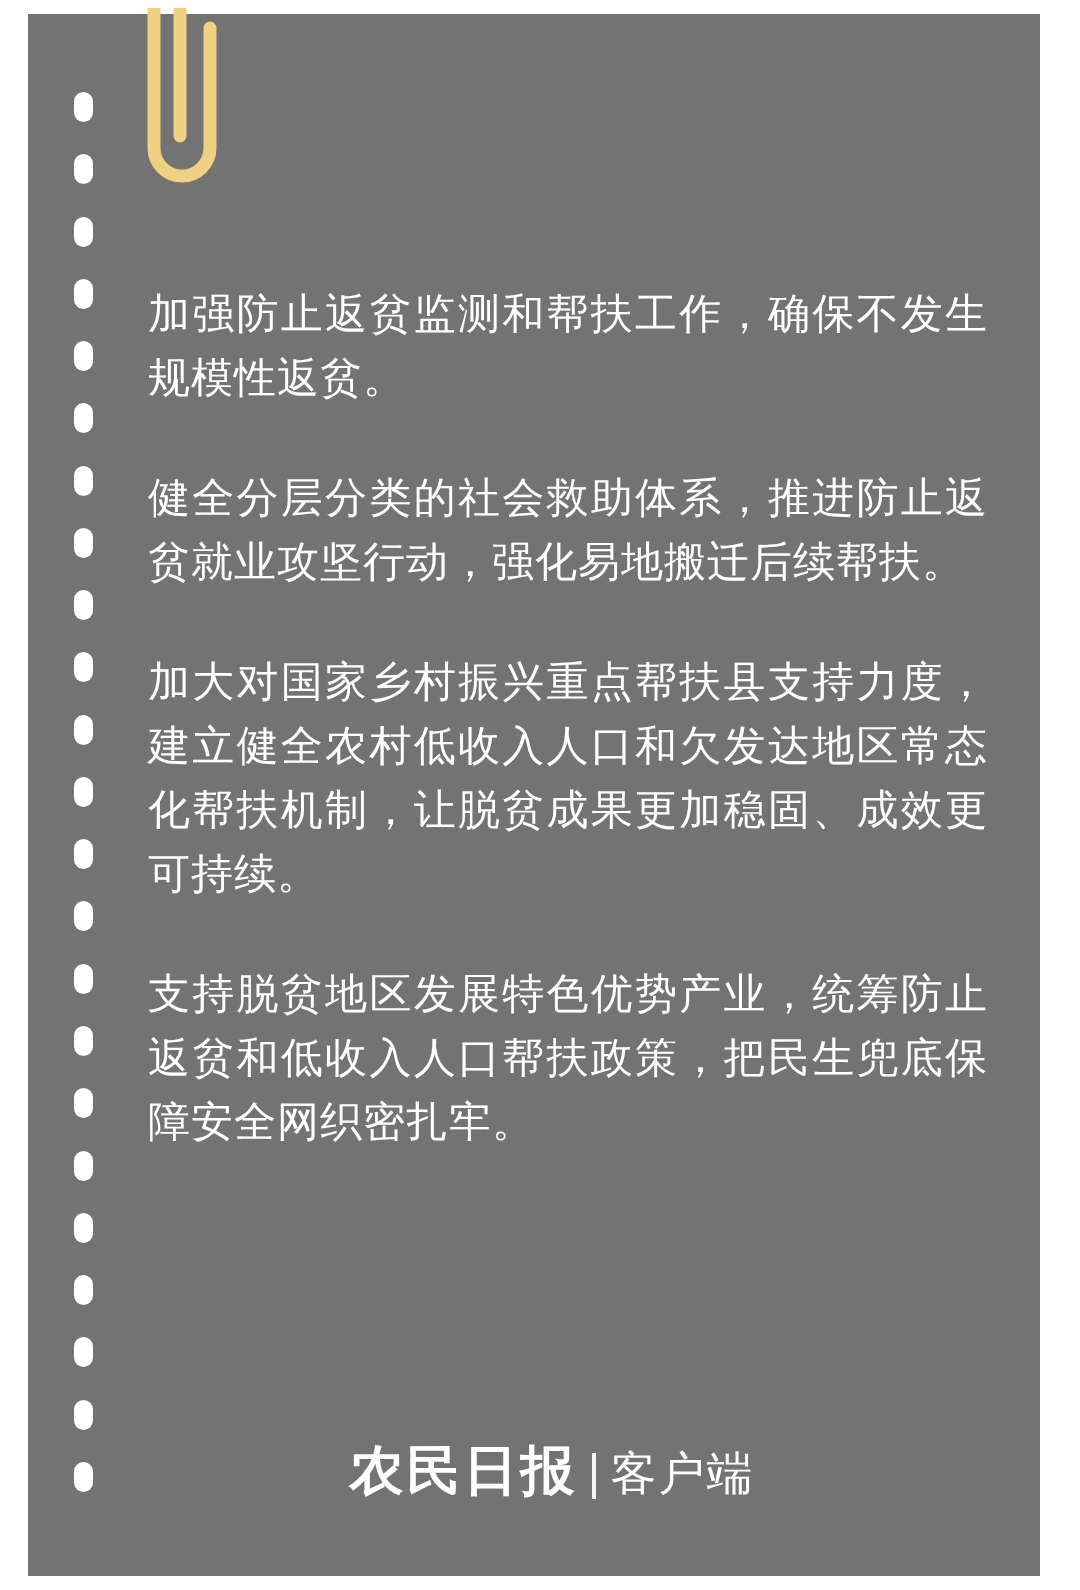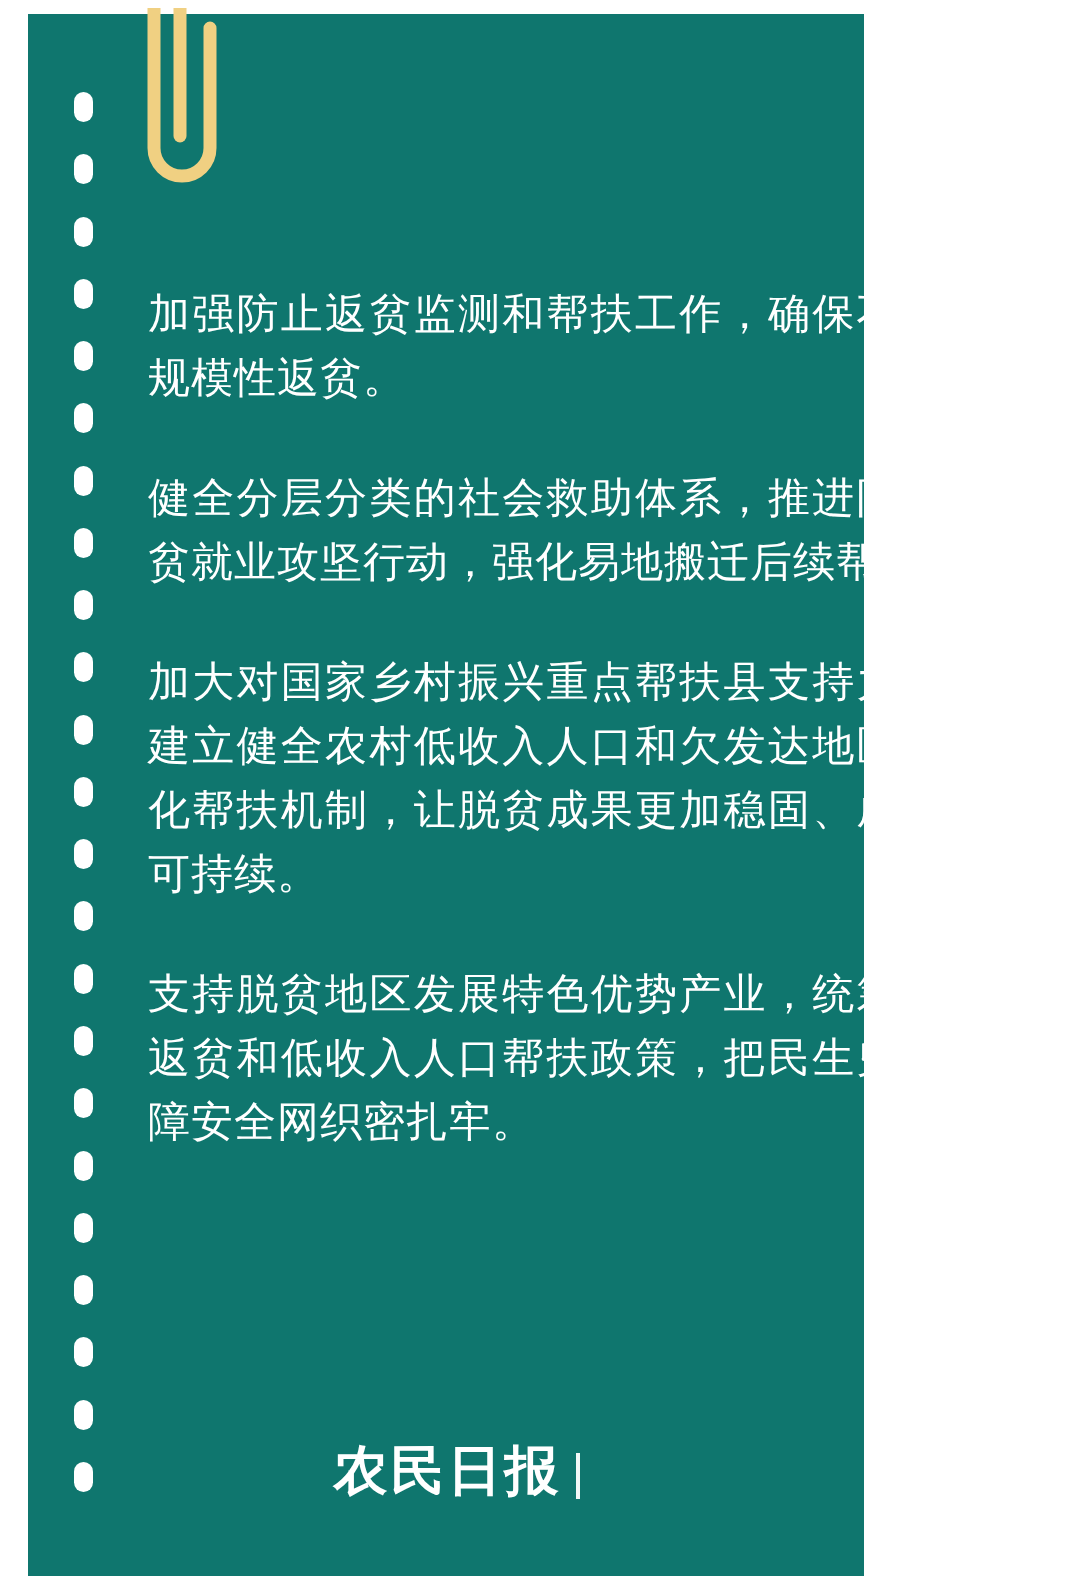--- a/index.html
+++ b/index.html
@@ -13,23 +13,23 @@
     font-family: "Liberation Sans", "DejaVu Sans", sans-serif;
     overflow: hidden;
     position: relative;
   }
 
   
   #card {
     position: absolute;
     left: 28px;
     top: 14px;
-    width: 836px;
+    width: 1012px;
     height: 1562px;
-    background: #0f766e;
+    background: #737373;
     box-sizing: border-box;
   }
 
   
   #hole-strip {
     position: absolute;
     left: 38px;
     top: 78px;
     width: 34px;
     height: 1400px;
@@ -144,15 +144,16 @@
   <div id="content">
     <p class="para">加强防止返贫监测和帮扶工作，确保不发生规模性返贫。</p>
     <p class="para">健全分层分类的社会救助体系，推进防止返贫就业攻坚行动，强化易地搬迁后续帮扶。</p>
     <p class="para">加大对国家乡村振兴重点帮扶县支持力度，建立健全农村低收入人口和欠发达地区常态化帮扶机制，让脱贫成果更加稳固、成效更可持续。</p>
     <p class="para">支持脱贫地区发展特色优势产业，统筹防止返贫和低收入人口帮扶政策，把民生兜底保障安全网织密扎牢。</p>
   </div>
 
   <div id="footer">
     <span id="brand-main">农民日报</span>
     <span id="brand-divider">|</span>
+    <span id="brand-sub">客户端</span>
   </div>
 
 </div>
 
 </body></html>

